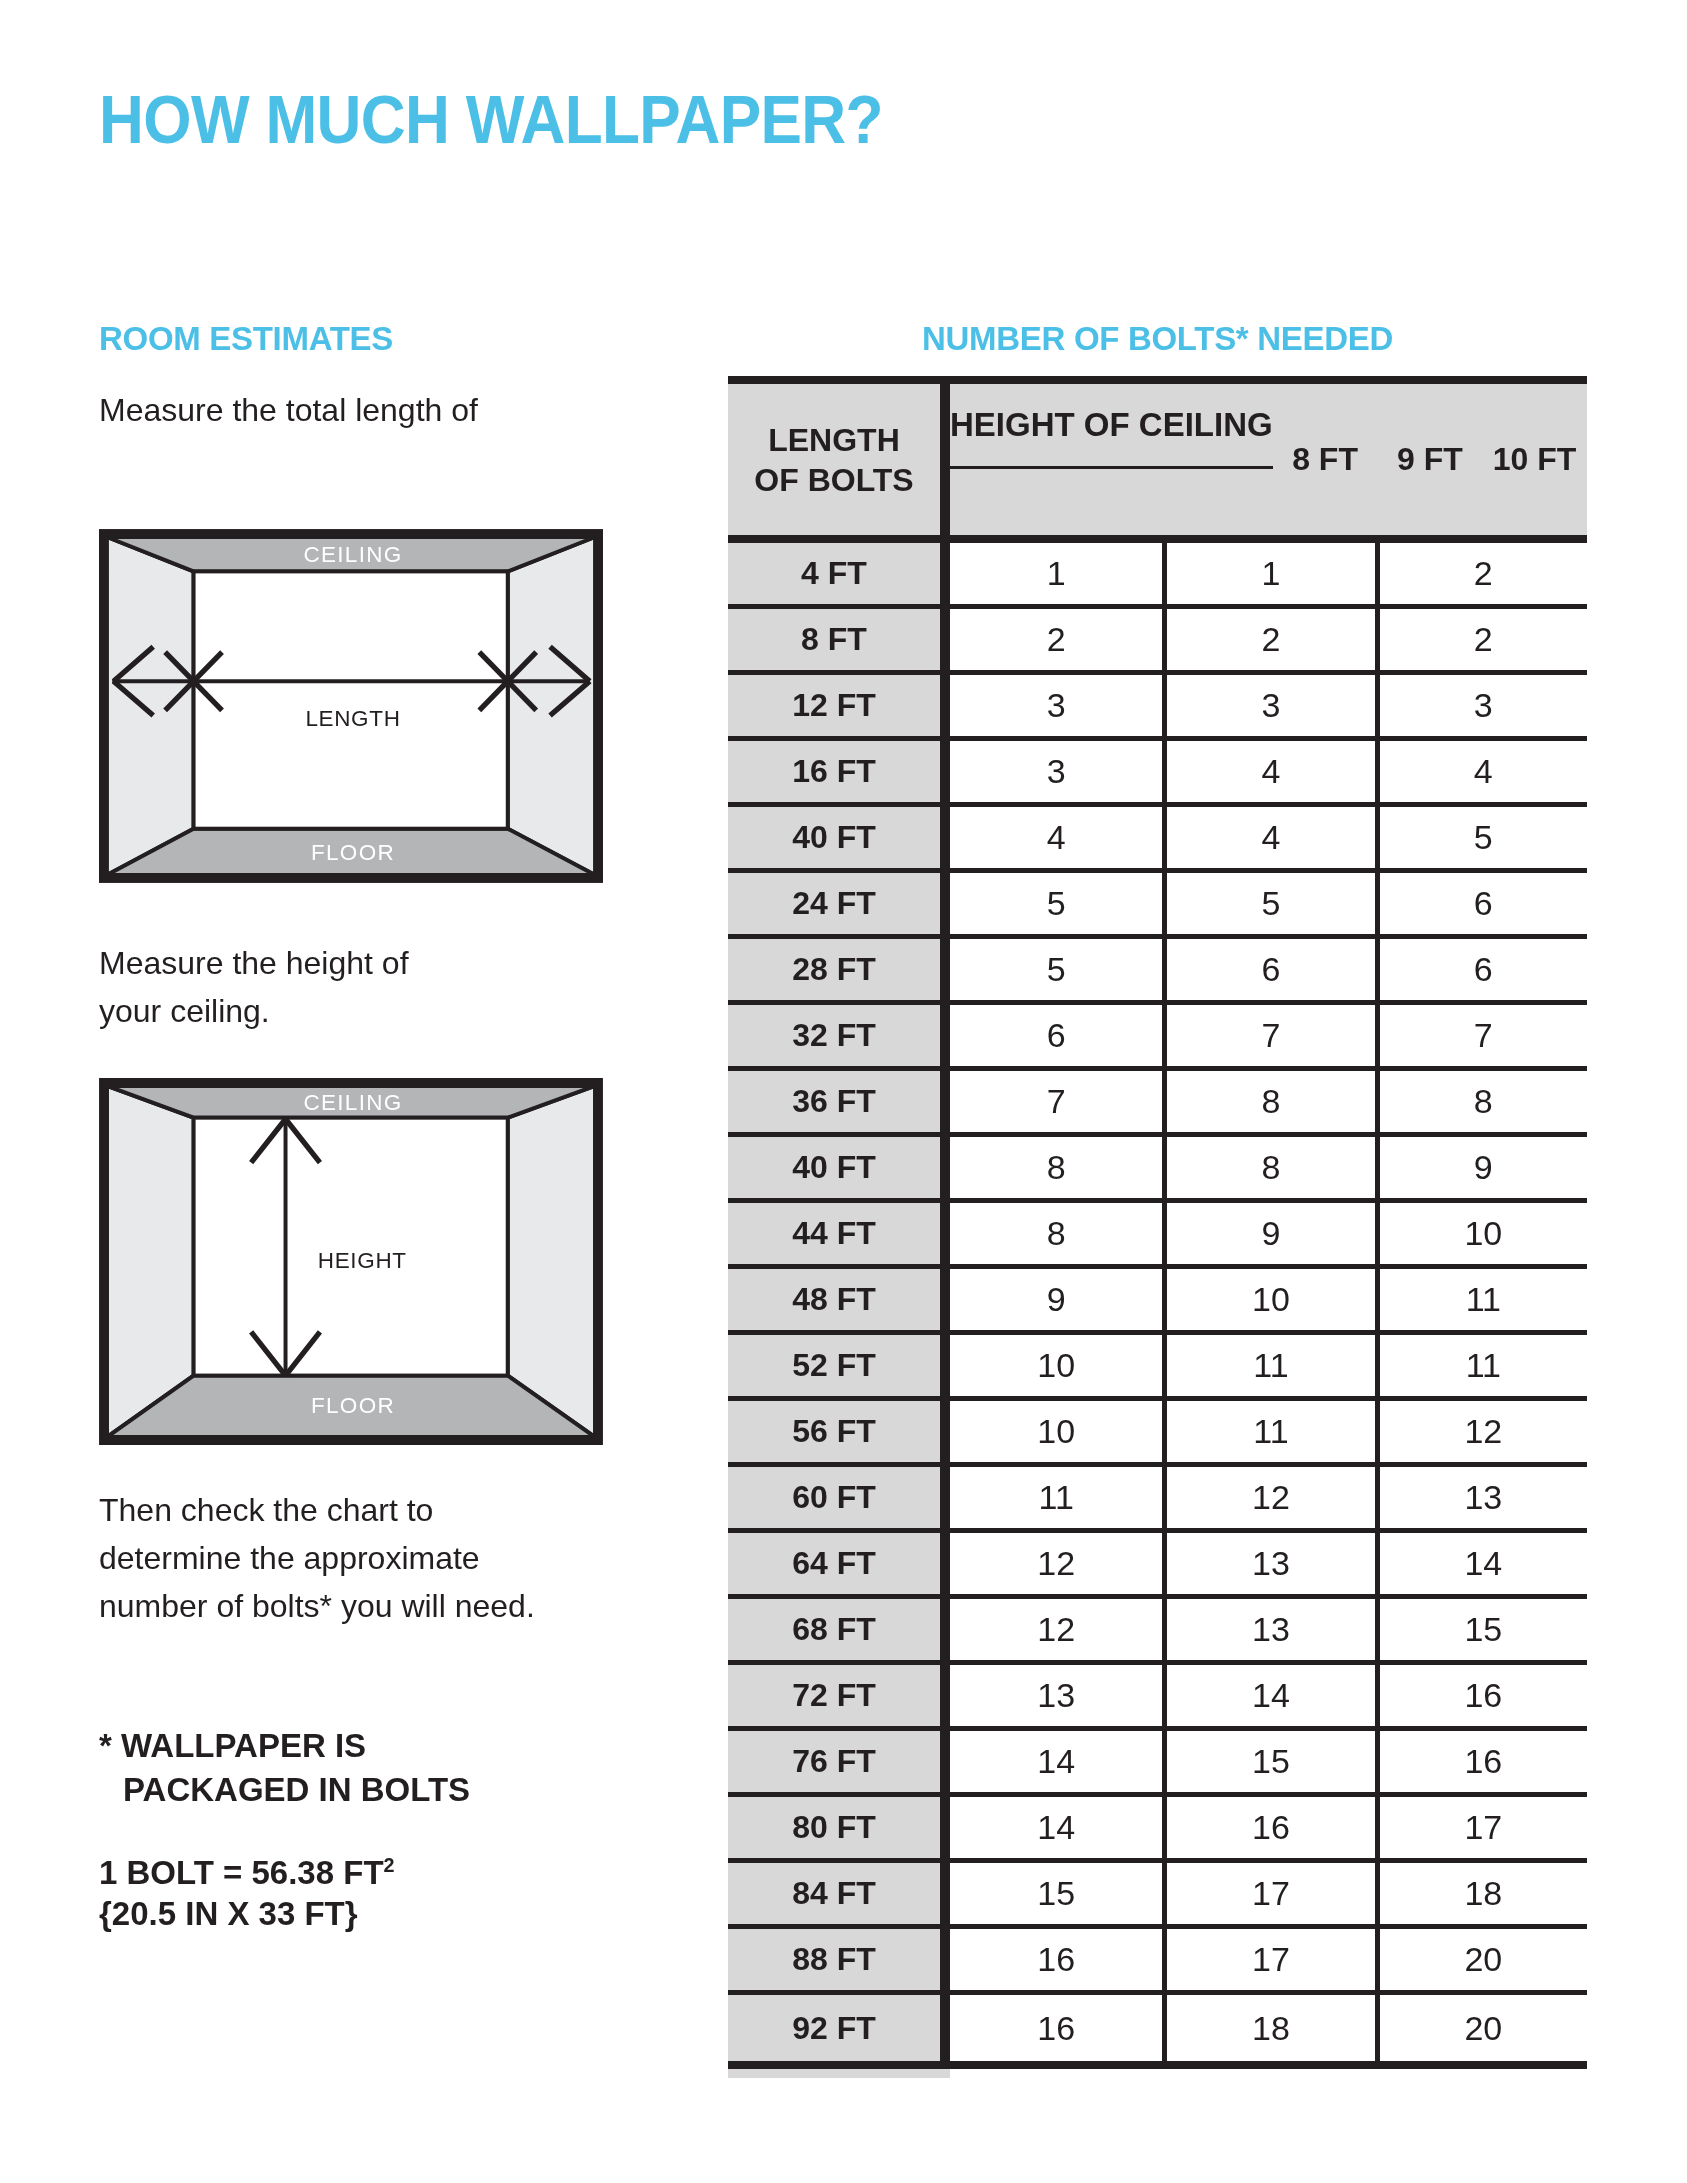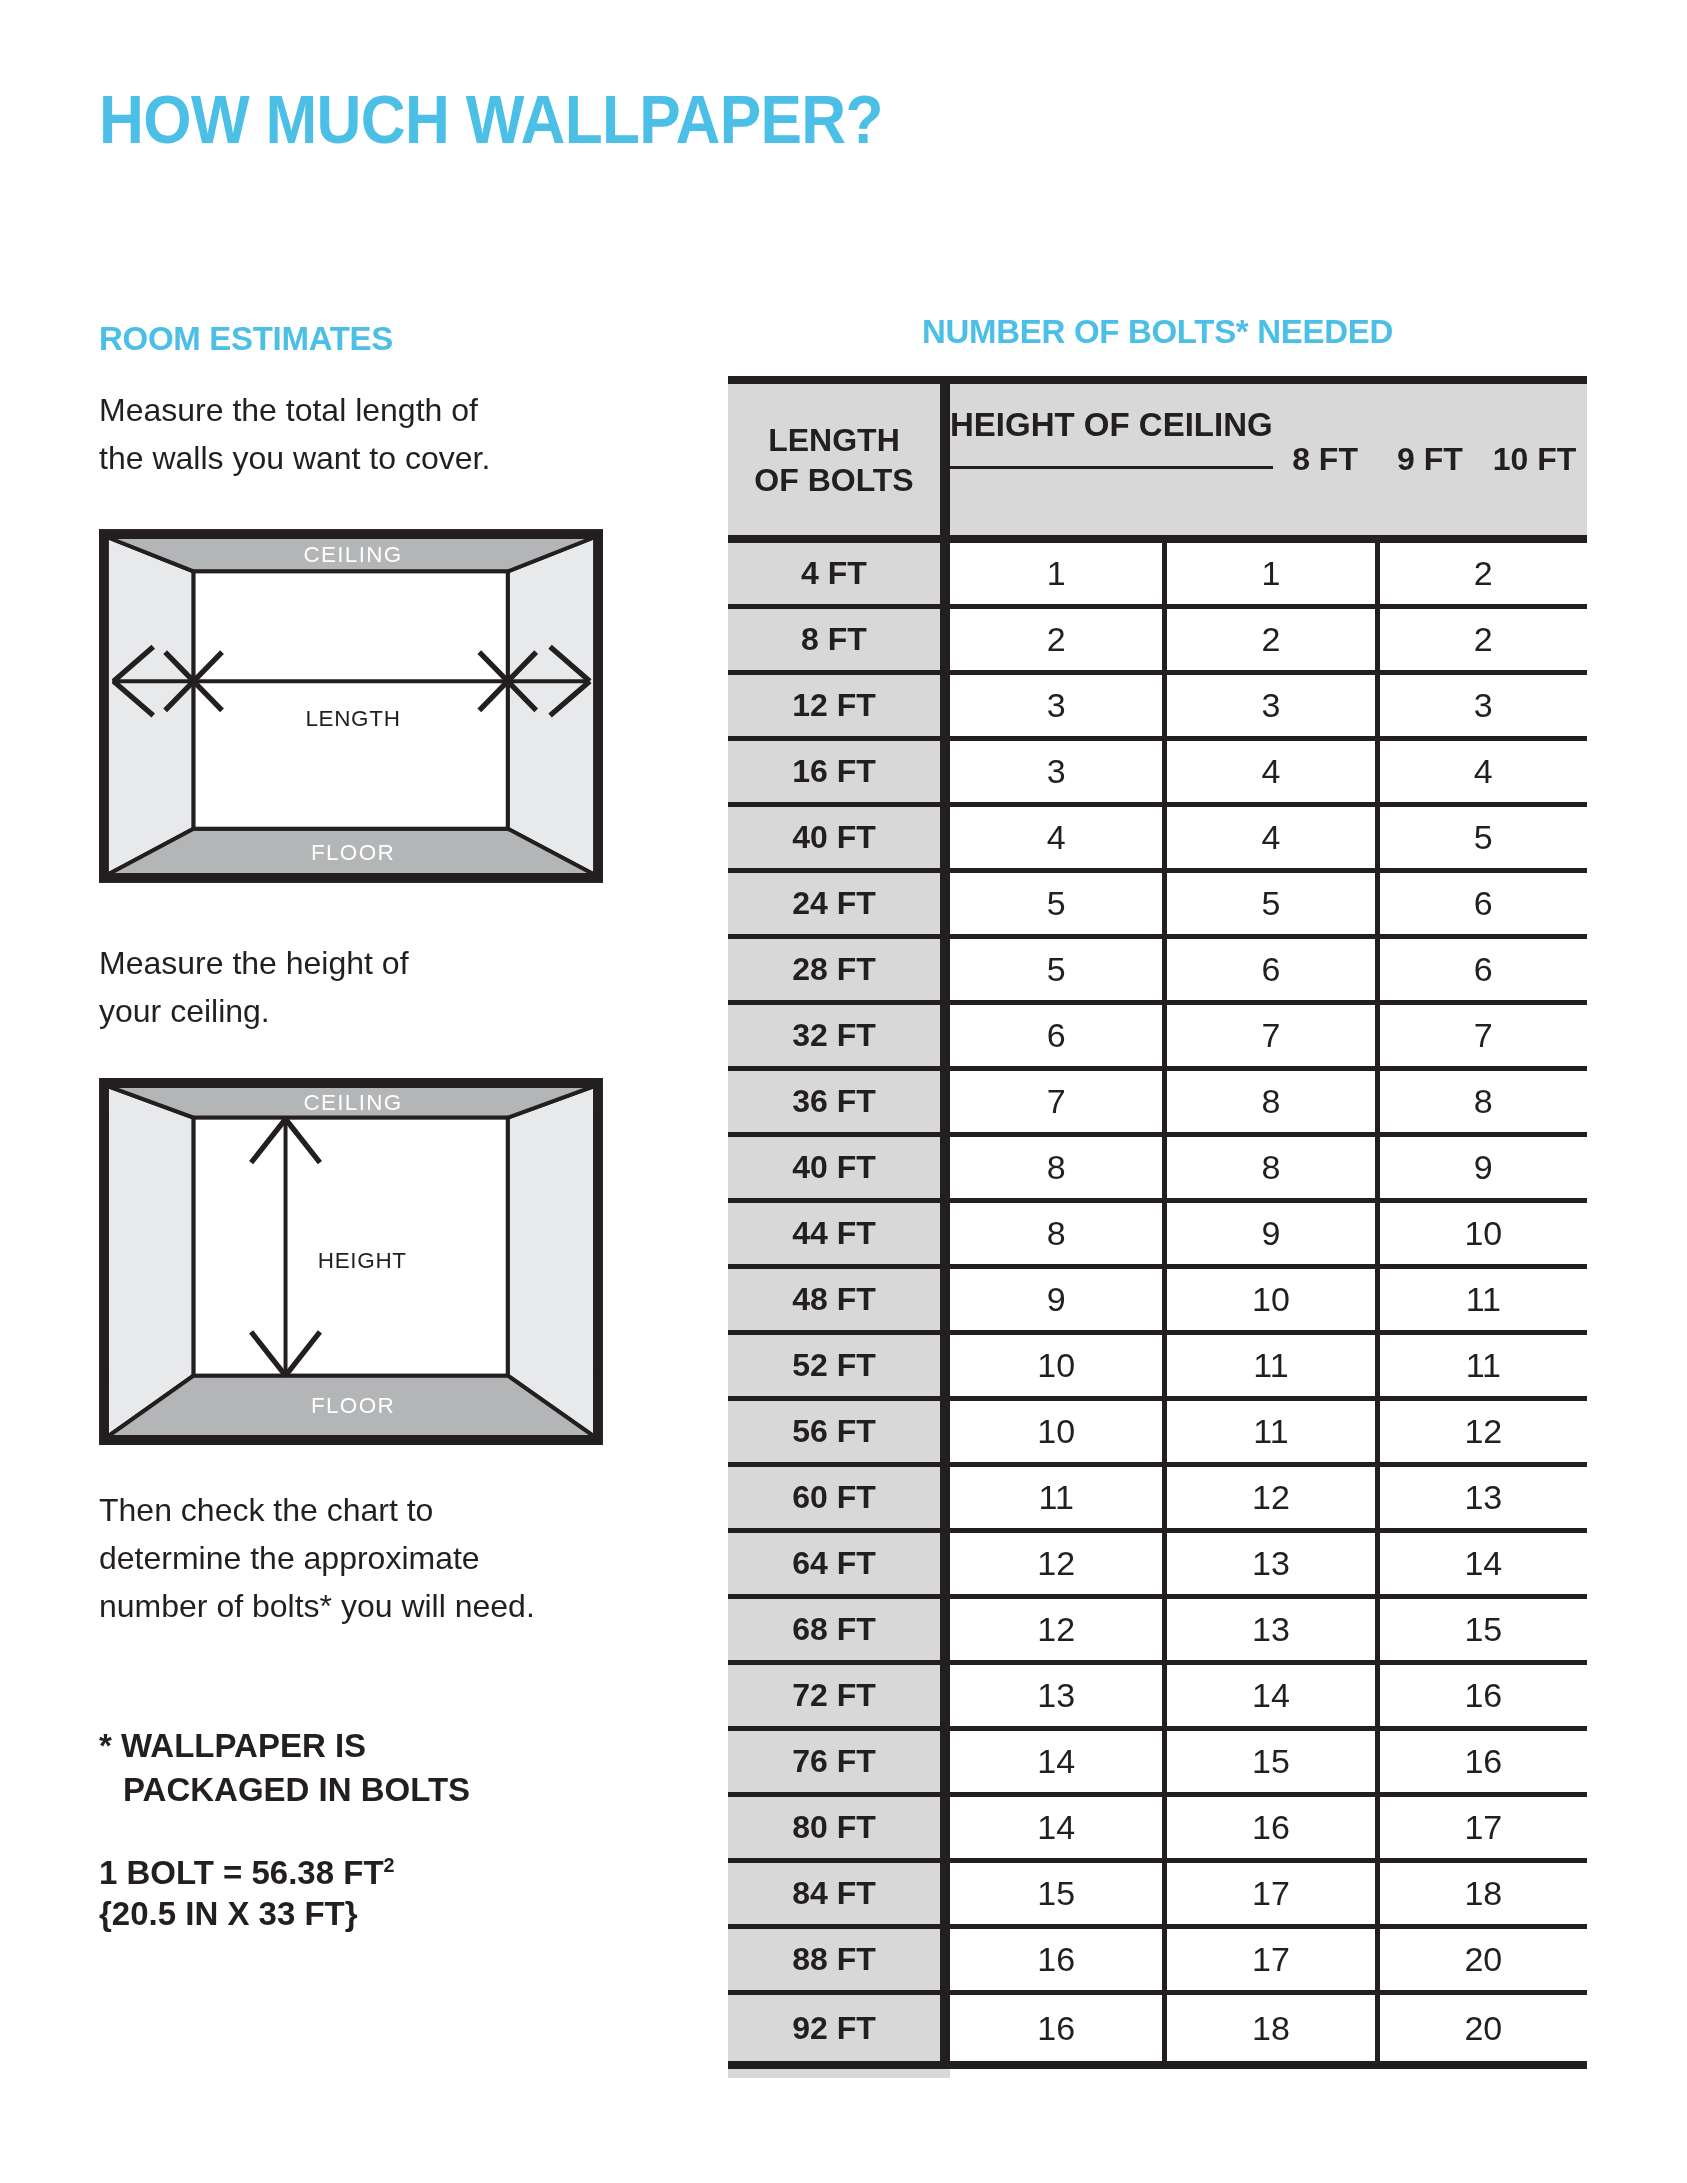--- a/index.html
+++ b/index.html
@@ -18,21 +18,21 @@
   
   .page-title{
     left:99px;top:85px;font-size:69px;font-weight:bold;color:var(--accent);
     letter-spacing:-0.7px;white-space:nowrap;transform:scaleX(0.90);transform-origin:left top;line-height:1;
   }
   .blue-subhead{
     font-size:33px;font-weight:bold;color:var(--accent);white-space:nowrap;line-height:1;
     letter-spacing:-0.3px;
   }
   .sec-heading{left:99px;top:322px;}
-  .table-heading{left:728px;top:315px;width:859px;text-align:center;}
+  .table-heading{left:728px;top:322px;width:859px;text-align:center;}
   
   .para{left:99px;font-size:32px;line-height:48px;}
   .para .line{white-space:nowrap;}
   .p1{top:386px;}
   .p2{top:939px;}
   .p3{top:1486px;}
   .bold-note{left:99px;top:1724px;font-size:33px;font-weight:bold;line-height:44px;}
   .bold-note .indent{padding-left:24px;}
   .bolt-info{left:99px;top:1845px;font-size:33px;font-weight:bold;line-height:41px;}
   .bolt-info sup{font-size:60%;vertical-align:super;}
@@ -81,21 +81,20 @@
 <body>
 
 <div class="page">
 
   <div class="abs page-title">HOW MUCH WALLPAPER?</div>
 
   <div class="abs blue-subhead sec-heading">ROOM ESTIMATES</div>
 
   <div class="abs para p1">
     <div class="line">Measure the total length of</div>
-    <div class="line">the walls you want to cover.</div>
   </div>
 
   <svg class="abs diagram d1" width="504" height="354" viewBox="0 0 762 535">
     <rect x="12" y="12" width="738" height="511" fill="#ffffff"></rect>
     <polygon points="12,12 143,64 143,453 12,523" style="fill:var(--gray-wall)" stroke="#231f20" stroke-width="6"></polygon>
     <polygon points="750,12 618,64 618,453 750,523" style="fill:var(--gray-wall)" stroke="#231f20" stroke-width="6"></polygon>
     <polygon points="12,12 750,12 618,64 143,64" style="fill:var(--gray-band)" stroke="#231f20" stroke-width="6"></polygon>
     <polygon points="143,453 618,453 750,523 12,523" style="fill:var(--gray-band)" stroke="#231f20" stroke-width="6"></polygon>
     <rect x="143" y="64" width="475" height="389" fill="#ffffff" stroke="#231f20" stroke-width="6"></rect>
     <g stroke="#231f20" fill="none">

